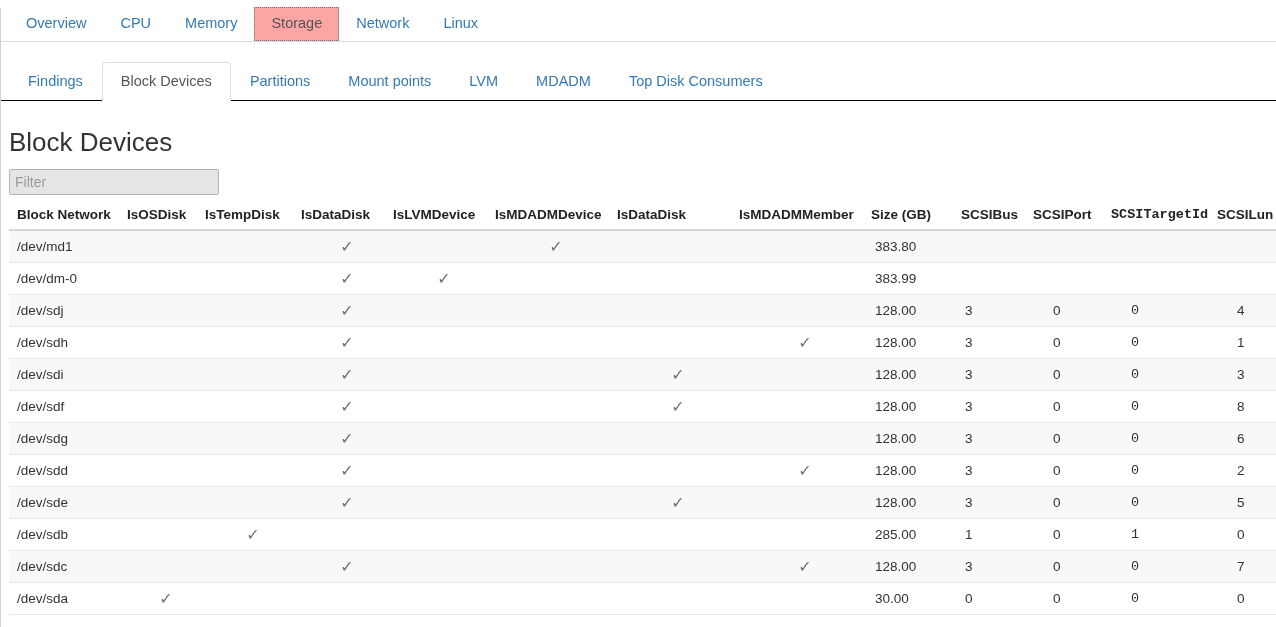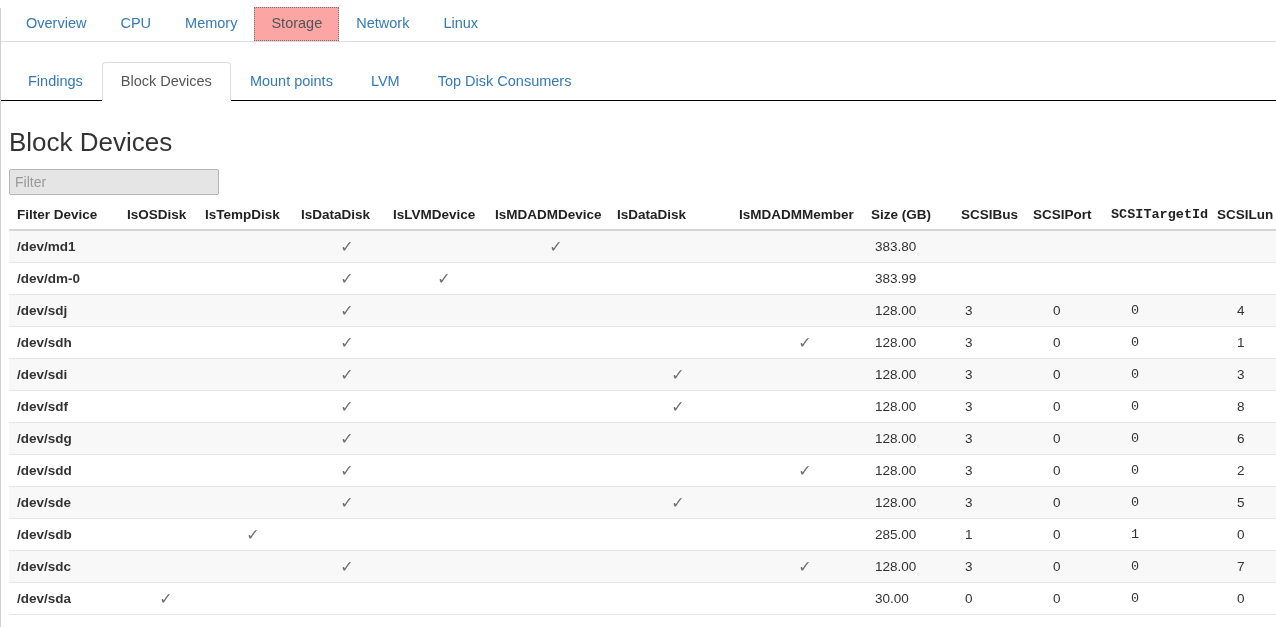--- a/index.html
+++ b/index.html
@@ -151,21 +151,21 @@
   .check {
     display: inline-block;
     color: #6e6e6e;
     font-size: 16px;
     line-height: 16px;
   }
   .cell-center { text-align: center; }
   .cell-left  { text-align: left; }
 
   
-  .c-dev      { width: 110px; padding-left: 8px !important; font-weight: bold; }
+  .c-dev      { width: 110px; padding-left: 8px !important; }
   .c-os       { width: 78px;  }
   .c-temp     { width: 96px;  }
   .c-data     { width: 92px;  }
   .c-lvmdev   { width: 102px; }
   .c-mdadmdev { width: 122px; }
   .c-lvmmem   { width: 122px; }
   .c-mdadmmem { width: 132px; }
   .c-size     { width: 90px;  }
   .c-bus      { width: 72px;  }
   .c-port     { width: 78px;  }
@@ -185,36 +185,38 @@
       <div class="tab">CPU</div>
       <div class="tab">Memory</div>
       <div class="tab active">Storage</div>
       <div class="tab">Network</div>
       <div class="tab">Linux</div>
     </div>
 
   <div class="nav-tabs-secondary" id="secondary-tabs">
       <div class="tab">Findings</div>
       <div class="tab active">Block Devices</div>
+      <div class="tab">Partitions</div>
       <div class="tab">Mount points</div>
       <div class="tab">LVM</div>
+      <div class="tab">MDADM</div>
       <div class="tab">Top Disk Consumers</div>
     </div>
 
   <div class="content">
 
     <h1 class="page-title">Block Devices</h1>
 
     <input class="filter-input" type="text" placeholder="Filter" style="">
 
     <div class="table-wrap">
       <table class="devices">
         <thead>
           <tr>
-            <th class="c-dev">Filter Device</th>
+            <th class="c-dev">Block Network</th>
             <th class="c-os">IsOSDisk</th>
             <th class="c-temp">IsTempDisk</th>
             <th class="c-data">IsDataDisk</th>
             <th class="c-lvmdev">IsLVMDevice</th>
             <th class="c-mdadmdev">IsMDADMDevice</th>
             <th class="c-lvmmem">IsDataDisk</th>
             <th class="c-mdadmmem">IsMDADMMember</th>
             <th class="c-size">Size (GB)</th>
             <th class="c-bus">SCSIBus</th>
             <th class="c-port">SCSIPort</th>

